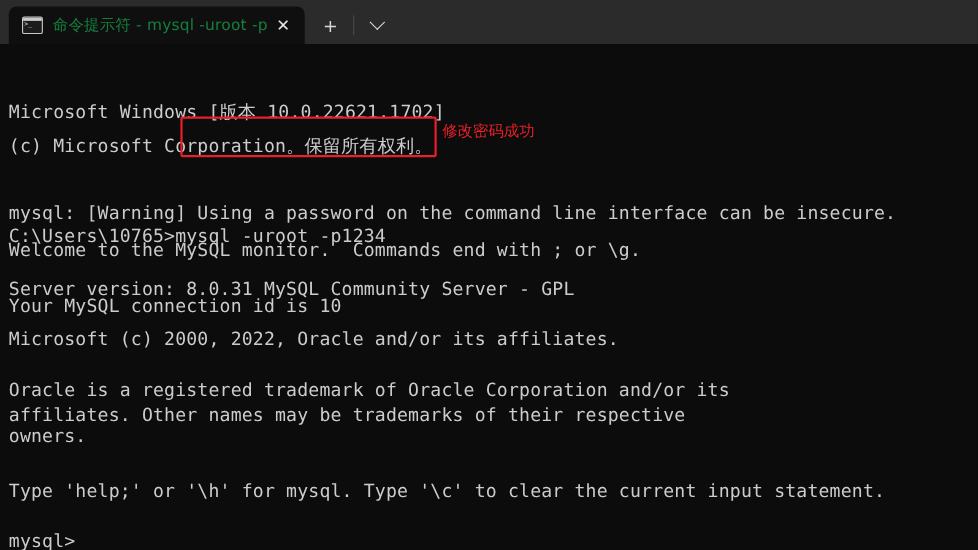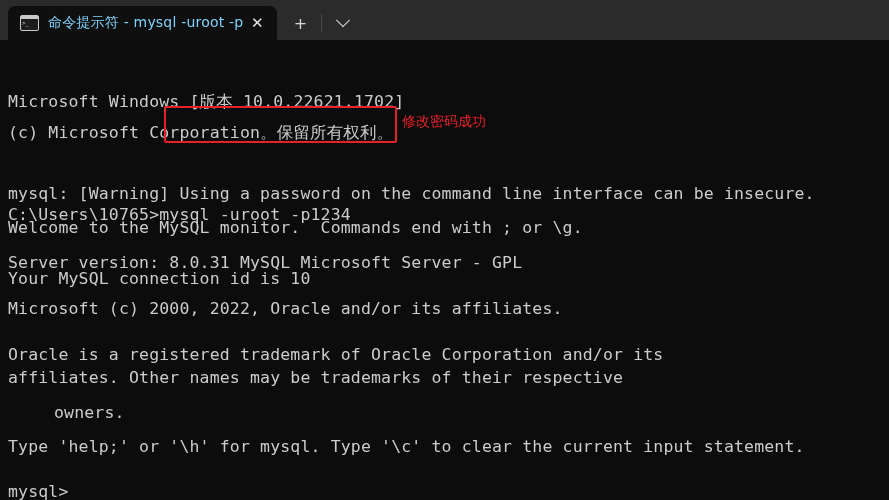--- a/index.html
+++ b/index.html
@@ -60,21 +60,21 @@
     left: 1px;
     top: 3px;
     font-size: 6px;
     line-height: 8px;
     color: #d8d8d8;
     font-family: "DejaVu Sans Mono", monospace;
   }
   .tab-title {
     font-family: "DejaVu Sans", "Liberation Sans", sans-serif;
     font-size: 14px;
-    color: #7dd3fc;
+    color: #15803d;
     white-space: nowrap;
     flex: 1 1 auto;
     letter-spacing: 0.2px;
   }
   .tab-close {
     width: 28px;
     height: 28px;
     flex: 0 0 auto;
     display: flex;
     align-items: center;
@@ -180,28 +180,28 @@
   </div>
 
   <div class="term">
     <div id="lines">
         <div class="line" style="top: 50px;">Microsoft Windows [版本 10.0.22621.1702]</div>
         <div class="line" style="top: 81px;">(c) Microsoft Corporation。保留所有权利。</div>
         <div class="line" style="top: 119px; margin-top: 44px;">C:\Users\10765&gt;mysql -uroot -p1234</div>
         <div class="line" style="top: 142px;">mysql: [Warning] Using a password on the command line interface can be insecure.</div>
         <div class="line" style="top: 165px; margin-top: 11px;">Welcome to the MySQL monitor.  Commands end with ; or \g.</div>
         <div class="line" style="top: 188px; margin-top: 39px;">Your MySQL connection id is 10</div>
-        <div class="line" style="top: 211px;">Server version: 8.0.31 MySQL Microsoft Server - GPL</div>
+        <div class="line" style="top: 211px;">Server version: 8.0.31 MySQL Community Server - GPL</div>
         <div class="line" style="top: 257px;">Microsoft (c) 2000, 2022, Oracle and/or its affiliates.</div>
         <div class="line" style="top: 303px;">Oracle is a registered trademark of Oracle Corporation and/or its</div>
         <div class="line" style="top: 326px;">affiliates. Other names may be trademarks of their respective</div>
-        <div class="line" style="top: 361px; margin-left: 46px;">owners.</div>
+        <div class="line" style="top: 345px;">owners.</div>
         <div class="line" style="top: 395px;">Type 'help;' or '\h' for mysql. Type '\c' to clear the current input statement.</div>
         <div class="line" style="top: 440px;">mysql&gt;</div>
       </div>
 
     <div class="hlbox" id="hlbox" style="left: 164px; top: 66px; width: 229px; height: 33px; border-color: rgb(232, 32, 42);"></div>
-    <div class="annot" id="annot" style="left: 402px; top: 71px; color: rgb(232, 32, 42);">修改密码成功</div>
+    <div class="annot" id="annot" style="left: 402px; top: 71px; color: rgb(232, 32, 42); font-family: Liberation Serif, serif;">修改密码成功</div>
 
     <div class="watermark">CSDN @何中应</div>
   </div>
 
 </div>
 
 </body></html>

